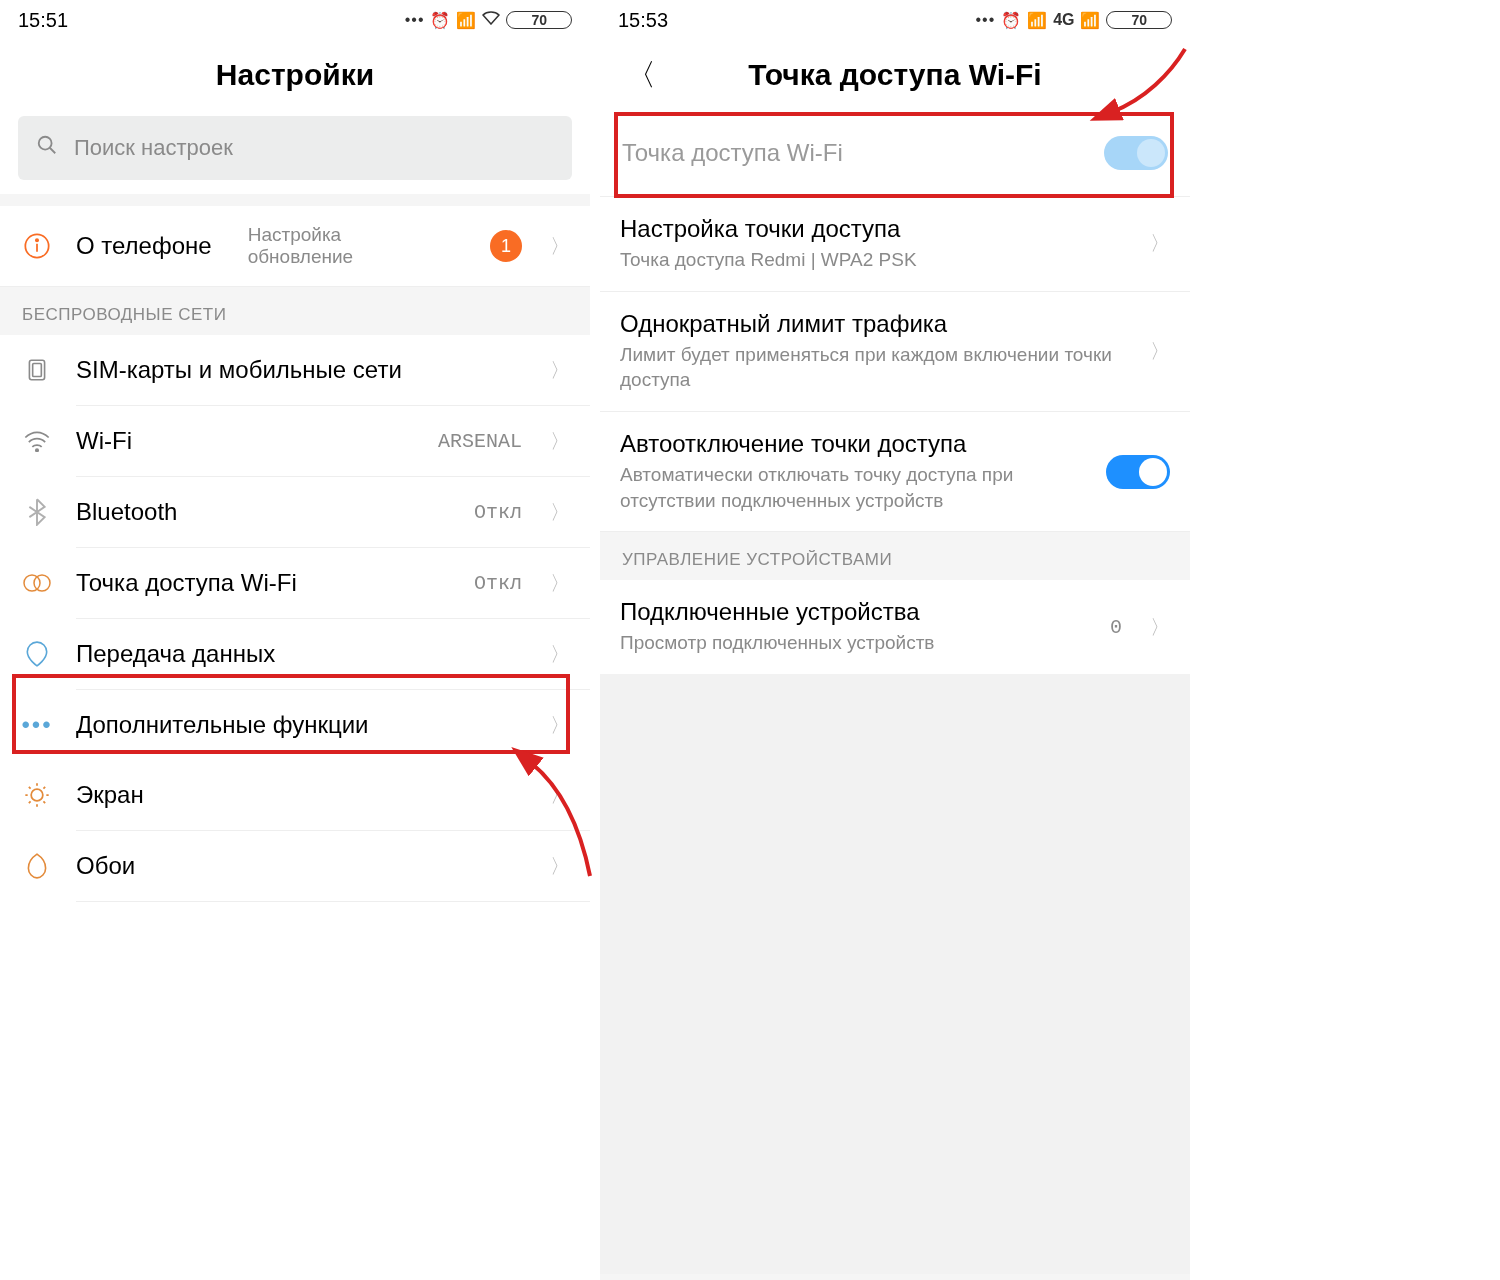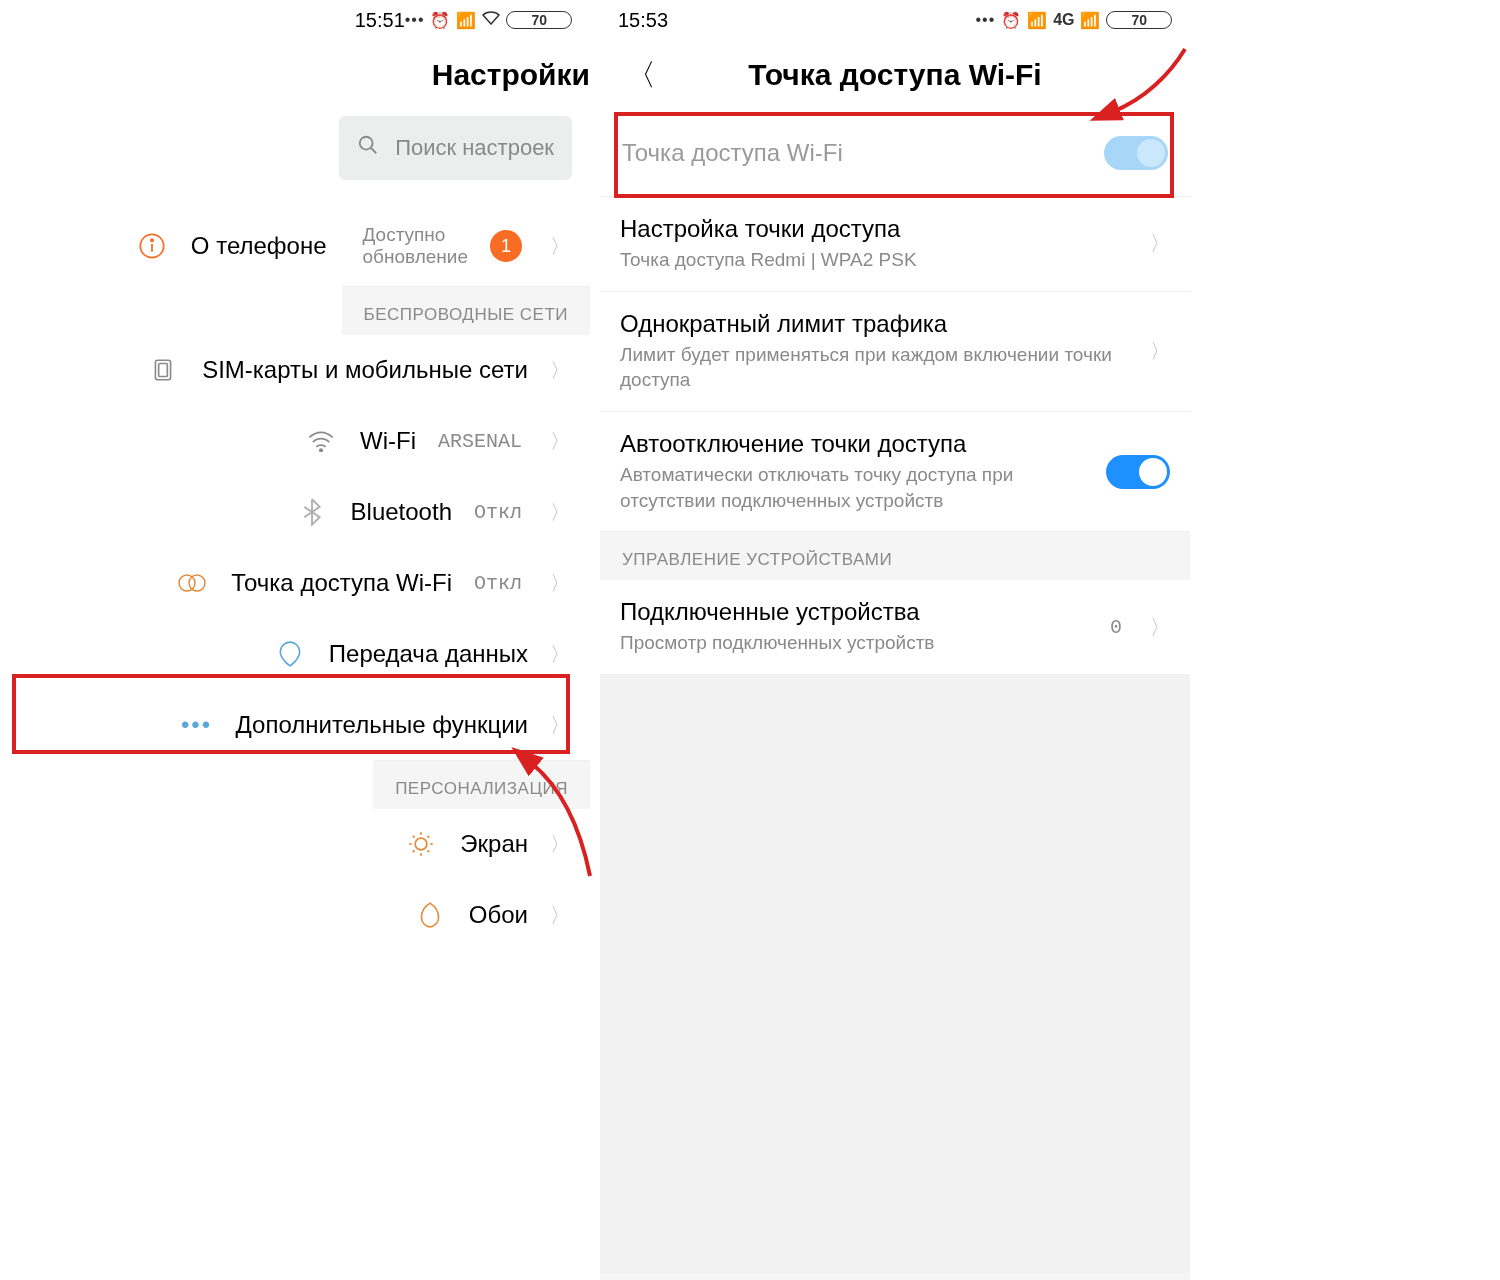--- a/index.html
+++ b/index.html
@@ -64,21 +64,21 @@
   .toggle.on.light { background:#a7d6f8; }
   .toggle.on.light .knob { background:#cbe7fb; }
   .phone2-body { position:relative; flex:1; background:#f5f5f5; }
   .ghost-label { color:#9a9a9a; font-size:24px; }
   .rest-gray { flex:1; background:#f2f2f2; }
   .status-icons { letter-spacing:1px; }
 </style>
 </head>
 <body>
 
-<div class="phone" style="position:relative;align-items:flex-end;">
+<div class="phone" style="position:relative;">
   <div class="status-bar">
     <span>15:51</span>
     <div class="status-right">
       <span class="status-icons">•••</span>
       <span>⏰</span>
       <span>📶</span>
       <span>
         <svg width="18" height="14" viewBox="0 0 18 14">
             <path d="M9 13L1 4c4-4 12-4 16 0L9 13z" fill="none" stroke="#333" stroke-width="1.5"></path>
           </svg>
@@ -108,21 +108,21 @@
       <svg width="28" height="28" viewBox="0 0 24 24" fill="none" stroke="#f96c24" stroke-width="1.5">
           <circle cx="12" cy="12" r="10"></circle>
           <line x1="12" y1="10" x2="12" y2="17"></line>
           <circle cx="12" cy="7" r="1" fill="#f96c24"></circle>
         </svg>
     </span>
     <div class="content">
       <div style="display:flex;align-items:center;gap:36px;">
         <span class="label">О телефоне</span>
         <div style="display:flex;flex-direction:column;">
-          <span class="sublabel">Доступно</span>
+          <span class="sublabel">Настройка</span>
           <span class="sublabel">обновление</span>
         </div>
       </div>
     </div>
     <span class="badge">1</span>
     <span class="chevron">〉</span>
   </div>
 
   <div class="section-header">БЕСПРОВОДНЫЕ СЕТИ</div>
 
@@ -200,21 +200,20 @@
   <div class="divider"></div>
 
   <div class="row">
     <span class="icon" style="color:#5aa7d8;font-size:24px;letter-spacing:2px;">•••</span>
     <div class="content">
         <span class="label">Дополнительные функции</span>
       </div>
     <span class="chevron">〉</span>
   </div>
 
-  <div class="section-header">ПЕРСОНАЛИЗАЦИЯ</div>
 
   <div class="row">
     <span class="icon">
       <svg width="28" height="28" viewBox="0 0 24 24" fill="none" stroke="#e38b3b" stroke-width="1.5">
           <circle cx="12" cy="12" r="5"></circle>
           <path d="M12 2v2M12 20v2M2 12h2M20 12h2M5 5l1.5 1.5M17.5 17.5L19 19M5 19l1.5-1.5M17.5 6.5L19 5"></path>
         </svg>
     </span>
     <div class="content">
         <span class="label">Экран</span>

